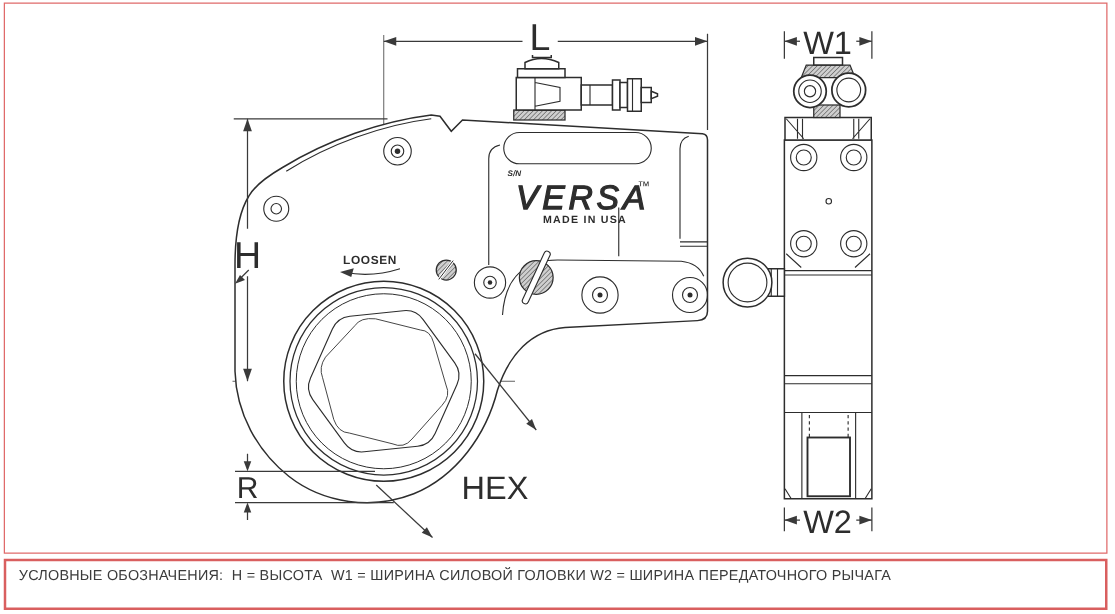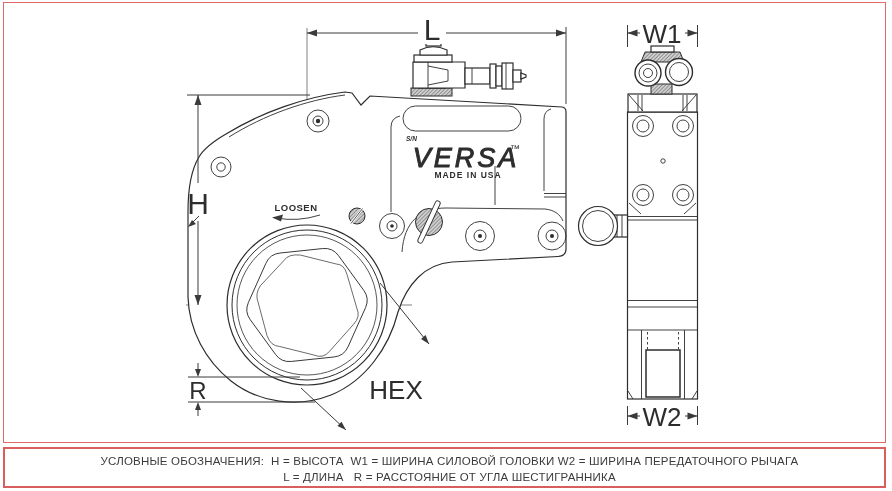--- a/index.html
+++ b/index.html
@@ -1,38 +1,37 @@
 <!DOCTYPE html>
 <html><head>
 <meta charset="utf-8">
 <style>
   html,body{margin:0;padding:0;background:#ffffff;}
   body{width:892px;height:491px;position:relative;font-family:"Liberation Sans",sans-serif;overflow:hidden;}
-  .frame{position:absolute;background:#fff;box-sizing:border-box;text-align:center;}
+  .frame{position:absolute;background:#fff;box-sizing:border-box;}
   #drawing-frame{left:3px;top:2px;width:883px;height:441px;border:1px solid #e06a6a;}
   #legend-frame{left:3px;top:447px;width:883px;height:41px;border:2px solid #d95f5f;padding:4px 0 0 10px;}
   .legend-line{font-size:11.5px;color:#3b3b3b;line-height:16px;white-space:pre;letter-spacing:0.2px;}
   svg{position:absolute;left:0;top:0;}
   svg text{font-family:"Liberation Sans",sans-serif;fill:#2d2d2d;}
   .dim-label{font-size:30px;}
   .dim-label-sm{font-size:26px;}
   .outline{fill:#ffffff;stroke:#2d2d2d;stroke-width:1.2;}
   .thin{fill:none;stroke:#2d2d2d;stroke-width:0.9;}
   .dimline{stroke:#3a3a3a;stroke-width:1;fill:none;}
   .cl{stroke:#4a4a4a;stroke-width:0.7;fill:none;}
   .arr{fill:#3a3a3a;stroke:none;}
   .whitebg{fill:#ffffff;stroke:none;}
 </style>
 </head>
 <body>
 
 <div id="drawing-frame" class="frame"></div>
 <div id="legend-frame" class="frame">
   <div class="legend-line">УСЛОВНЫЕ ОБОЗНАЧЕНИЯ:  H = ВЫСОТА  W1 = ШИРИНА СИЛОВОЙ ГОЛОВКИ W2 = ШИРИНА ПЕРЕДАТОЧНОГО РЫЧАГА</div>
-  <div class="legend-line">L = ДЛИНА   R = РАССТОЯНИЕ ОТ УГЛА ШЕСТИГРАННИКА</div>
 </div>
 
 <svg width="892" height="491" viewBox="0 0 892 491">
   <defs>
     <pattern id="knurl" width="2.6" height="2.6" patternUnits="userSpaceOnUse" patternTransform="rotate(45)">
       <rect width="2.6" height="2.6" fill="#cfcfcf"></rect>
       <line x1="0" y1="0" x2="0" y2="2.6" stroke="#4b4b4b" stroke-width="0.9"></line>
     </pattern>
   </defs>
 

